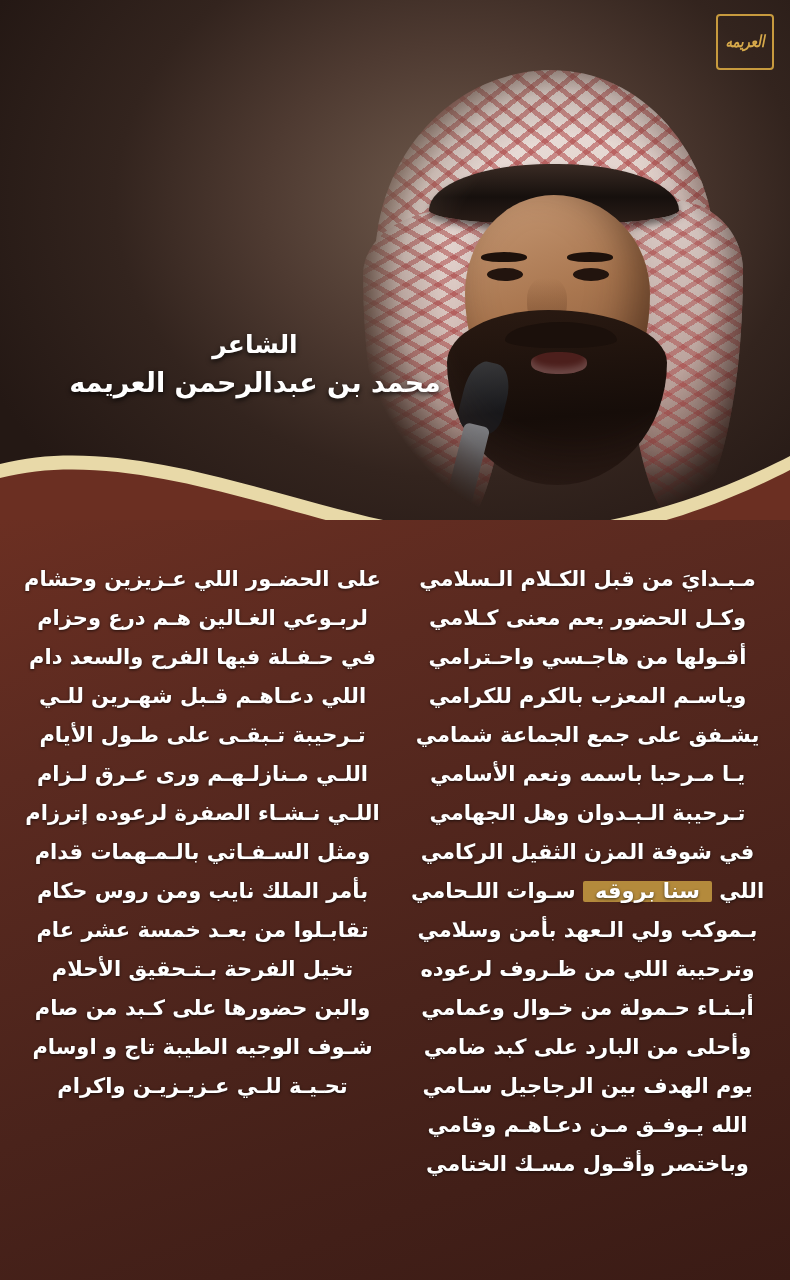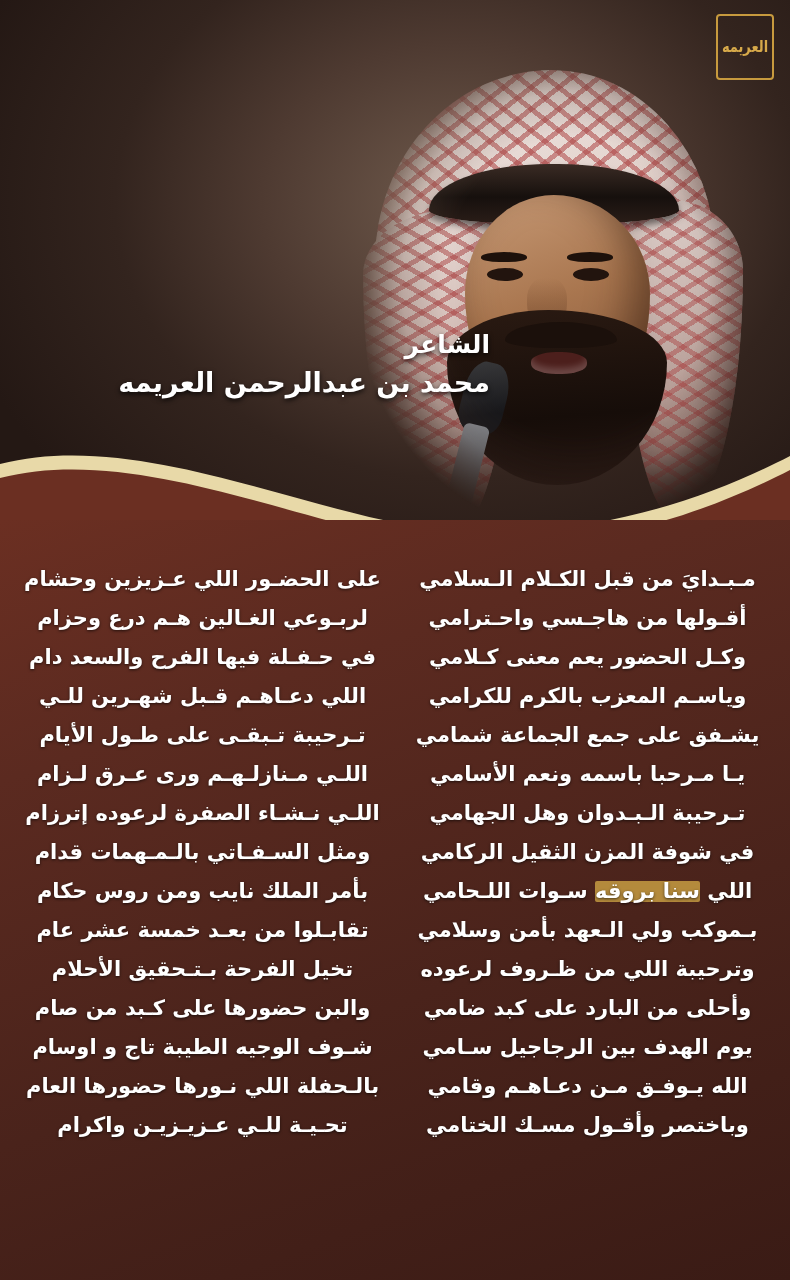--- a/index.html
+++ b/index.html
@@ -162,45 +162,47 @@
     top: 64px; left: 9px;
     width: 26px; height: 150px;
     border-radius: 6px;
     background: linear-gradient(160deg, #8c9096 0%, #43474c 60%, #2a2d31 100%);
   }
 
   
   #logo {
     position: absolute;
     top: 14px; right: 16px;
-    width: 58px; height: 66px;
+    width: 58px; height: 56px;
     border: 2px solid #c79a3e;
     border-radius: 4px;
     display: flex;
     align-items: center;
     justify-content: center;
     overflow: hidden;
+    font-style: italic;
   }
   #logo-text {
     color: #d6a githubs;
     color: #d6a94a;
     font-size: 13px;
     font-weight: bold;
     line-height: 1.05;
     text-align: center;
     letter-spacing: -0.5px;
     transform: scaleY(1.25);
   }
 
   
   #poet-name-block {
     position: absolute;
     top: 330px;
     right: 300px;
     width: 470px;
+    text-align: center;
     color: #ffffff;
     text-shadow: 0 2px 5px rgba(0,0,0,0.8);
   }
   #poet-role {
     font-size: 25px;
     font-weight: bold;
     margin-bottom: 8px;
   }
   #poet-name {
     font-size: 27px;
@@ -244,21 +246,21 @@
     height: 39px;
     display: flex;
     align-items: center;
     justify-content: center;
     text-align: center;
     white-space: nowrap;
     text-shadow: 0 1px 3px rgba(0,0,0,0.65);
   }
   .verse .hl {
     background: #b48a3c;
-    padding: 0 0;
+    padding: 0 12px;
     border-radius: 2px;
   }
 </style>
 </head>
 <body>
 
 <div id="poster">
 
   <div id="top-section">
 
@@ -295,53 +297,53 @@
       <path d="M0,44 C150,6 330,108 470,112 C610,116 720,72 790,36 L790,160 L0,160 Z" fill="#e8d9a8"></path>
       <path d="M0,58 C150,20 330,122 470,126 C610,130 720,86 790,50 L790,160 L0,160 Z" fill="#6b2f22"></path>
     </svg>
   </div>
 
   <div id="poem">
     <div id="poem-inner">
 
       <div class="column" id="col-right">
         <div class="verse">مـبـدايَ من قبل الكـلام الـسلامي</div>
+        <div class="verse">وكـل الحضور يعم معنى كـلامي</div>
         <div class="verse">أقـولها من هاجـسي واحـترامي</div>
-        <div class="verse">وكـل الحضور يعم معنى كـلامي</div>
         <div class="verse">وياسـم المعزب بالكرم للكرامي</div>
         <div class="verse">يشـفق على جمع الجماعة شمامي</div>
         <div class="verse">يـا مـرحبا باسمه ونعم الأسامي</div>
         <div class="verse">تـرحيبة الـبـدوان وهل الجهامي</div>
         <div class="verse">في شوفة المزن الثقيل الركامي</div>
         <div class="verse">
           <span>اللي&nbsp;</span>
             <span class="hl">سنا بروقه</span>
             <span>&nbsp;سـوات اللـحامي</span>
         </div>
         <div class="verse">بـموكب ولي الـعهد بأمن وسلامي</div>
         <div class="verse">وترحيبة اللي من ظـروف لرعوده</div>
+        <div class="verse">أبـنـاء حـمولة من خـوال وعمامي</div>
         <div class="verse">وأحلى من البارد على كبد ضامي</div>
         <div class="verse">يوم الهدف بين الرجاجيل سـامي</div>
         <div class="verse">الله يـوفـق مـن دعـاهـم وقامي</div>
         <div class="verse">وباختصر وأقـول مسـك الختامي</div>
       </div>
 
       <div class="column" id="col-left">
         <div class="verse">على الحضـور اللي عـزيزين وحشام</div>
         <div class="verse">لربـوعي الغـالين هـم درع وحزام</div>
         <div class="verse">في حـفـلة فيها الفرح والسعد دام</div>
         <div class="verse">اللي دعـاهـم قـبل شهـرين للـي</div>
         <div class="verse">تـرحيبة تـبقـى على طـول الأيام</div>
         <div class="verse">اللـي مـنازلـهـم ورى عـرق لـزام</div>
         <div class="verse">اللـي نـشـاء الصفرة لرعوده إترزام</div>
         <div class="verse">ومثل السـفـاتي بالـمـهمات قدام</div>
         <div class="verse">بأمر الملك نايب ومن روس حكام</div>
         <div class="verse">تقابـلوا من بعـد خمسة عشر عام</div>
         <div class="verse">تخيل الفرحة بـتـحقيق الأحلام</div>
         <div class="verse">والبن حضورها على كـبد من صام</div>
         <div class="verse">شـوف الوجيه الطيبة تاج و اوسام</div>
-        <div class="verse">بالـحفلة اللي نـورها حضورها العام</div>
         <div class="verse">تحـيـة للـي عـزيـزيـن واكرام</div>
       </div>
 
     </div>
   </div>
 </div>
 
 </body></html>

